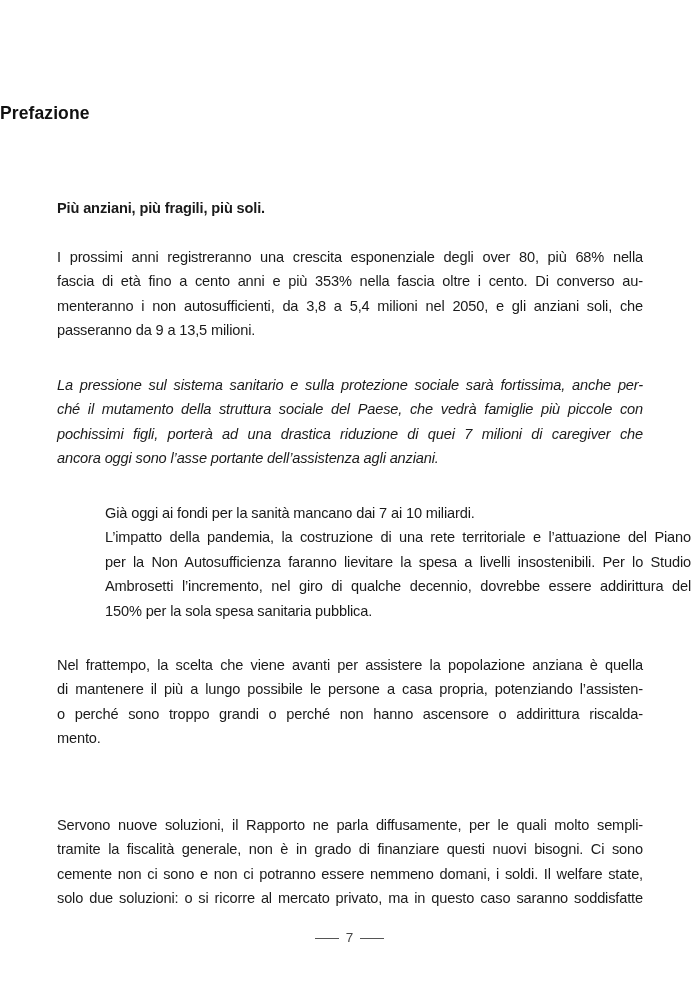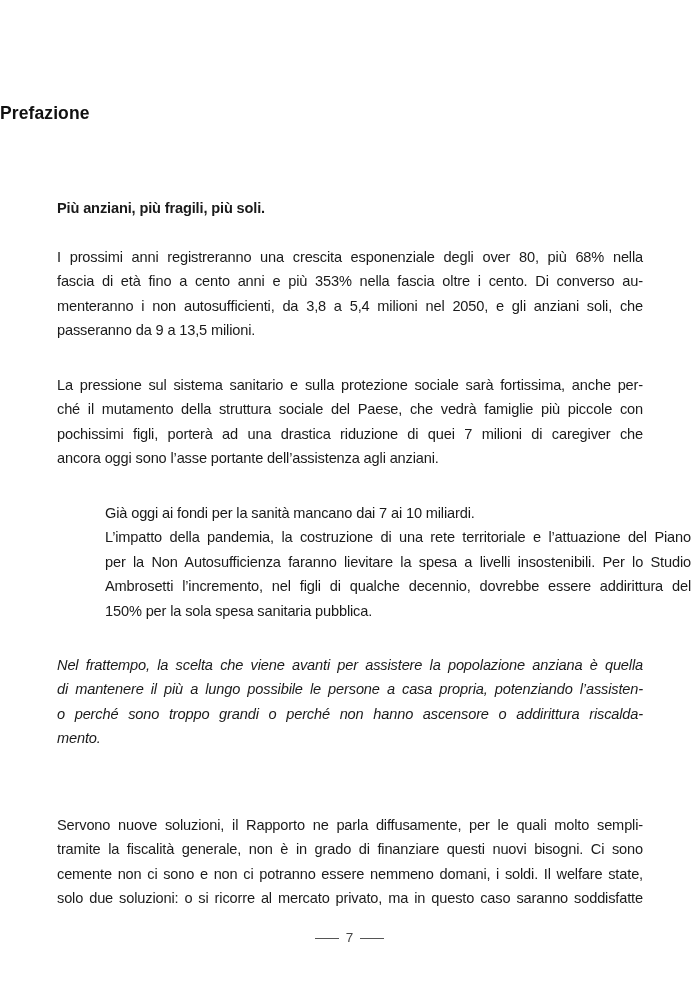--- a/index.html
+++ b/index.html
@@ -79,42 +79,42 @@
 
 <div class="body-text" style="top:245px;">
   <p class="para">
     <span class="line">I prossimi anni registreranno una crescita esponenziale degli over 80, più 68% nella</span>
     <span class="line">fascia di età fino a cento anni e più 353% nella fascia oltre i cento. Di converso au-</span>
     <span class="line">menteranno i non autosufficienti, da 3,8 a 5,4 milioni nel 2050, e gli anziani soli, che</span>
     <span class="line last">passeranno da 9 a 13,5 milioni.</span>
   </p>
 </div>
 
-<div class="body-text" style="top:373px;">
+<div class="body-text" style="top:373px;font-style:italic;">
   <p class="para">
     <span class="line">La pressione sul sistema sanitario e sulla protezione sociale sarà fortissima, anche per-</span>
     <span class="line">ché il mutamento della struttura sociale del Paese, che vedrà famiglie più piccole con</span>
     <span class="line">pochissimi figli, porterà ad una drastica riduzione di quei 7 milioni di caregiver che</span>
     <span class="line last">ancora oggi sono l’asse portante dell’assistenza agli anziani.</span>
   </p>
 </div>
 
 <div class="body-text" style="top:501px;margin-left:48px;">
   <p class="para">
     <span class="line last">Già oggi ai fondi per la sanità mancano dai 7 ai 10 miliardi.</span>
   </p>
   <p class="para">
     <span class="line">L’impatto della pandemia, la costruzione di una rete territoriale e l’attuazione del Piano</span>
     <span class="line">per la Non Autosufficienza faranno lievitare la spesa a livelli insostenibili. Per lo Studio</span>
-    <span class="line">Ambrosetti l’incremento, nel figli di qualche decennio, dovrebbe essere addirittura del</span>
+    <span class="line">Ambrosetti l’incremento, nel giro di qualche decennio, dovrebbe essere addirittura del</span>
     <span class="line last">150% per la sola spesa sanitaria pubblica.</span>
   </p>
 </div>
 
-<div class="body-text" style="top:653px;font-style:italic;">
+<div class="body-text" style="top:653px;">
   <p class="para">
     <span class="line">Nel frattempo, la scelta che viene avanti per assistere la popolazione anziana è quella</span>
     <span class="line">di mantenere il più a lungo possibile le persone a casa propria, potenziando l’assisten-</span>
     <span class="line">o perché sono troppo grandi o perché non hanno ascensore o addirittura riscalda-</span>
     <span class="line last">mento.</span>
   </p>
 </div>
 
 <div class="body-text" style="top:805px;margin-top:8px;">
   <p class="para">

